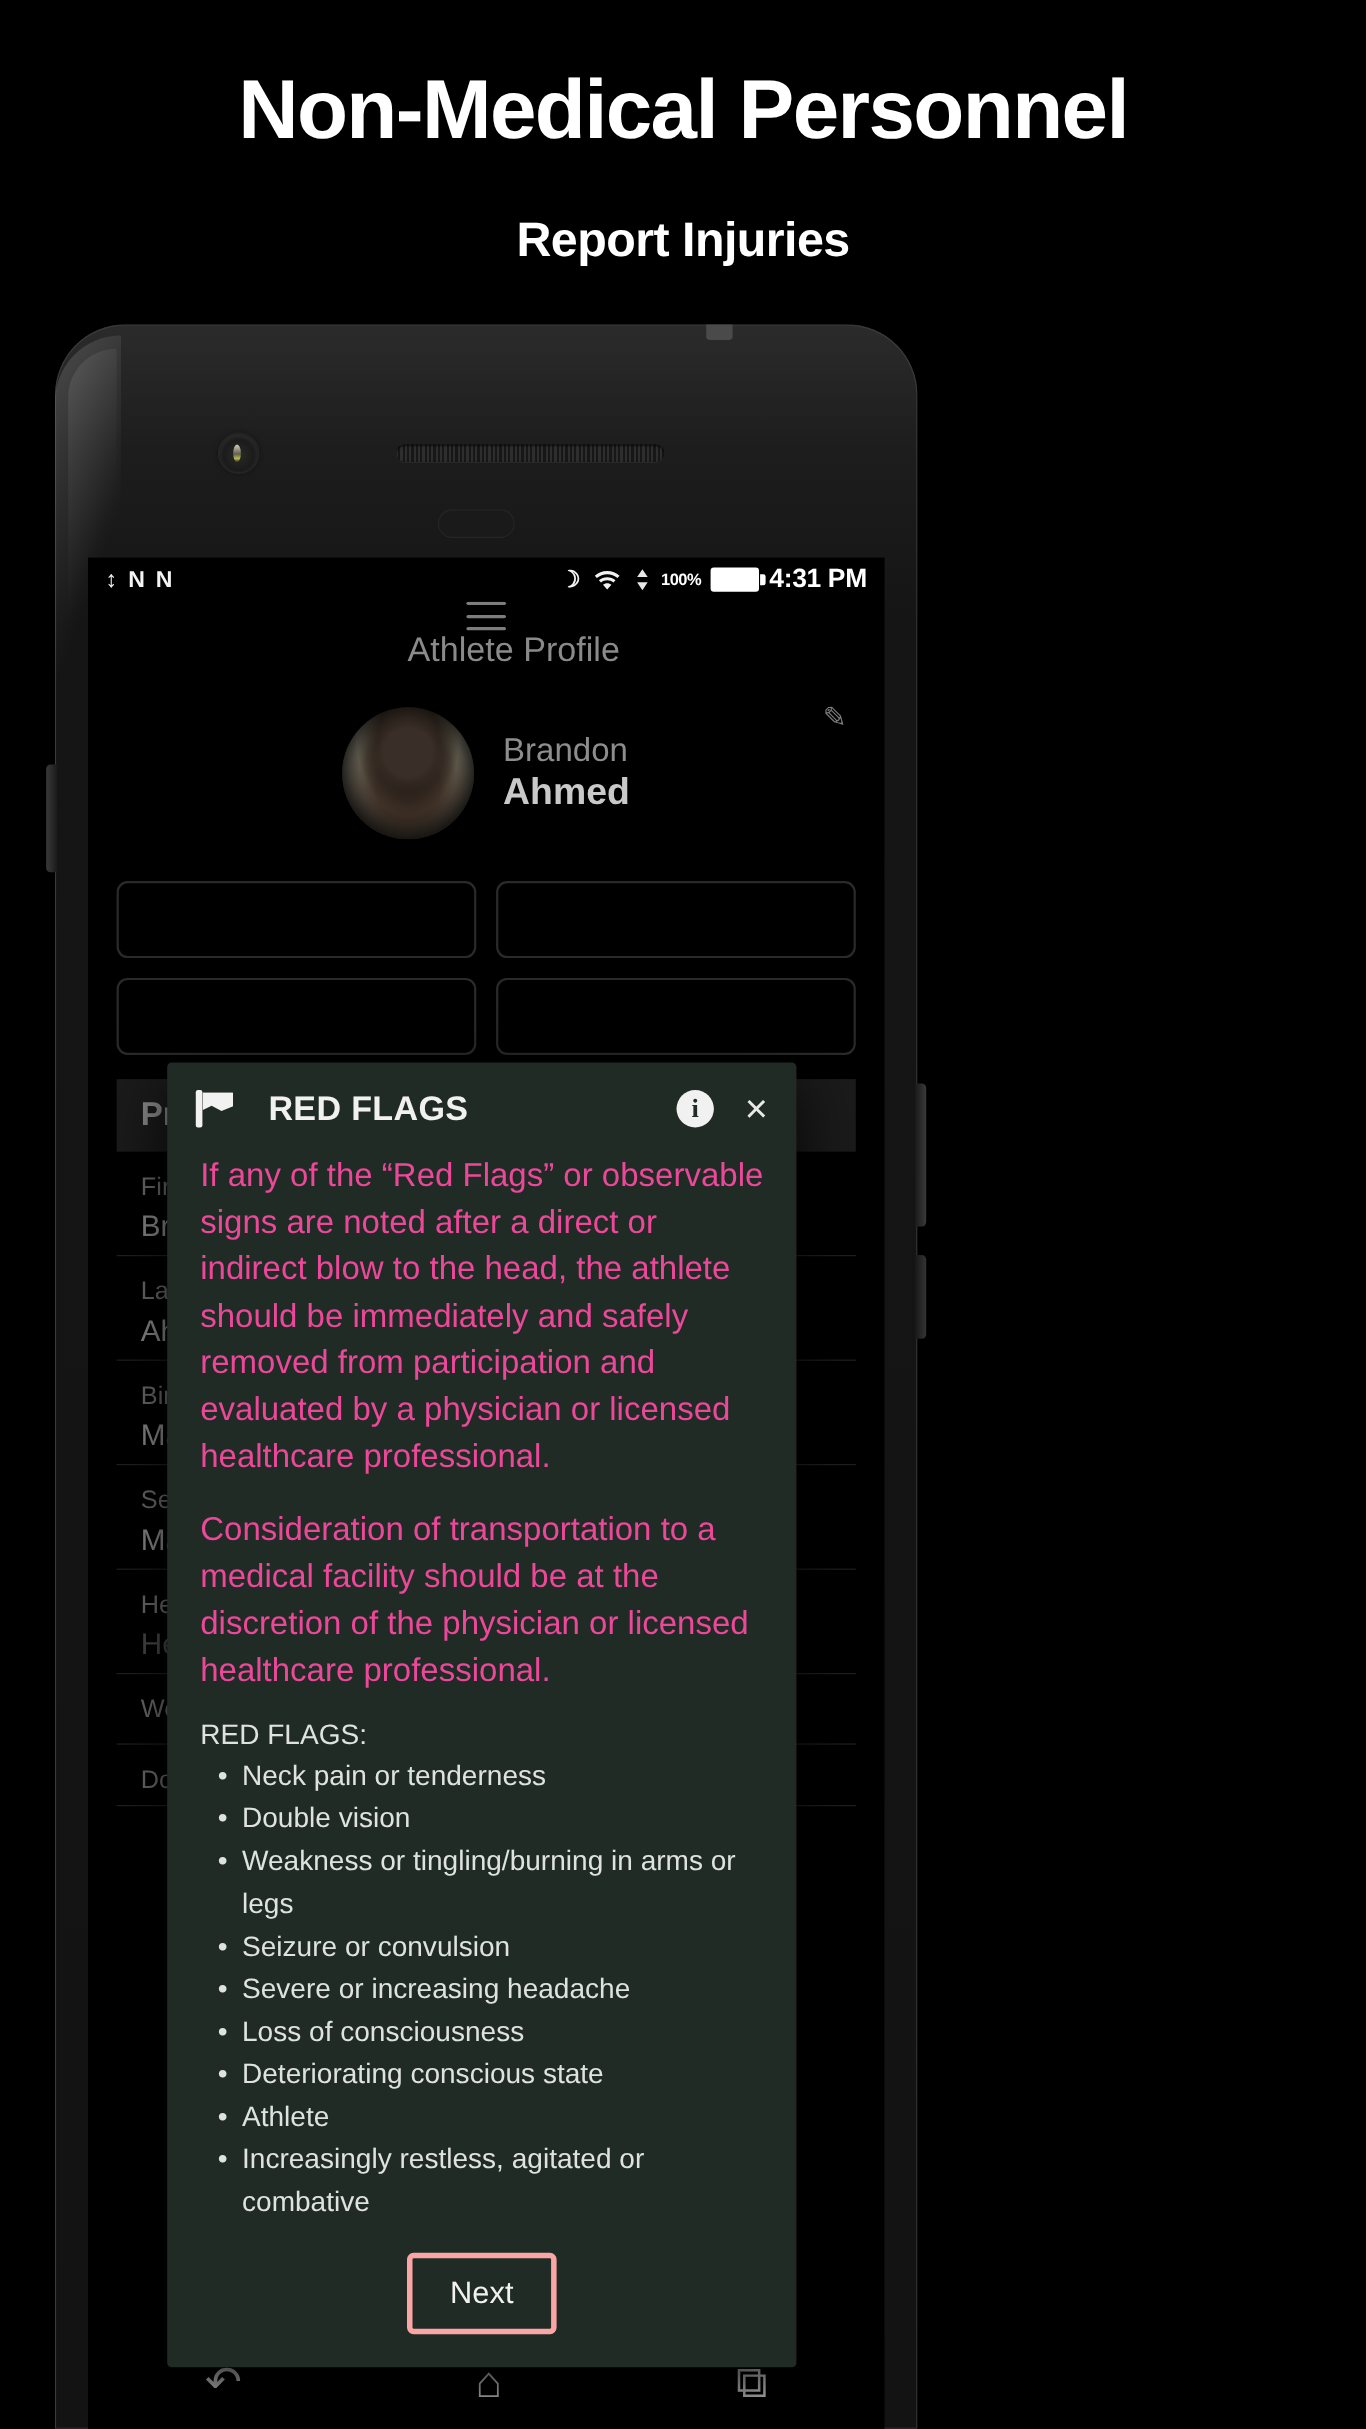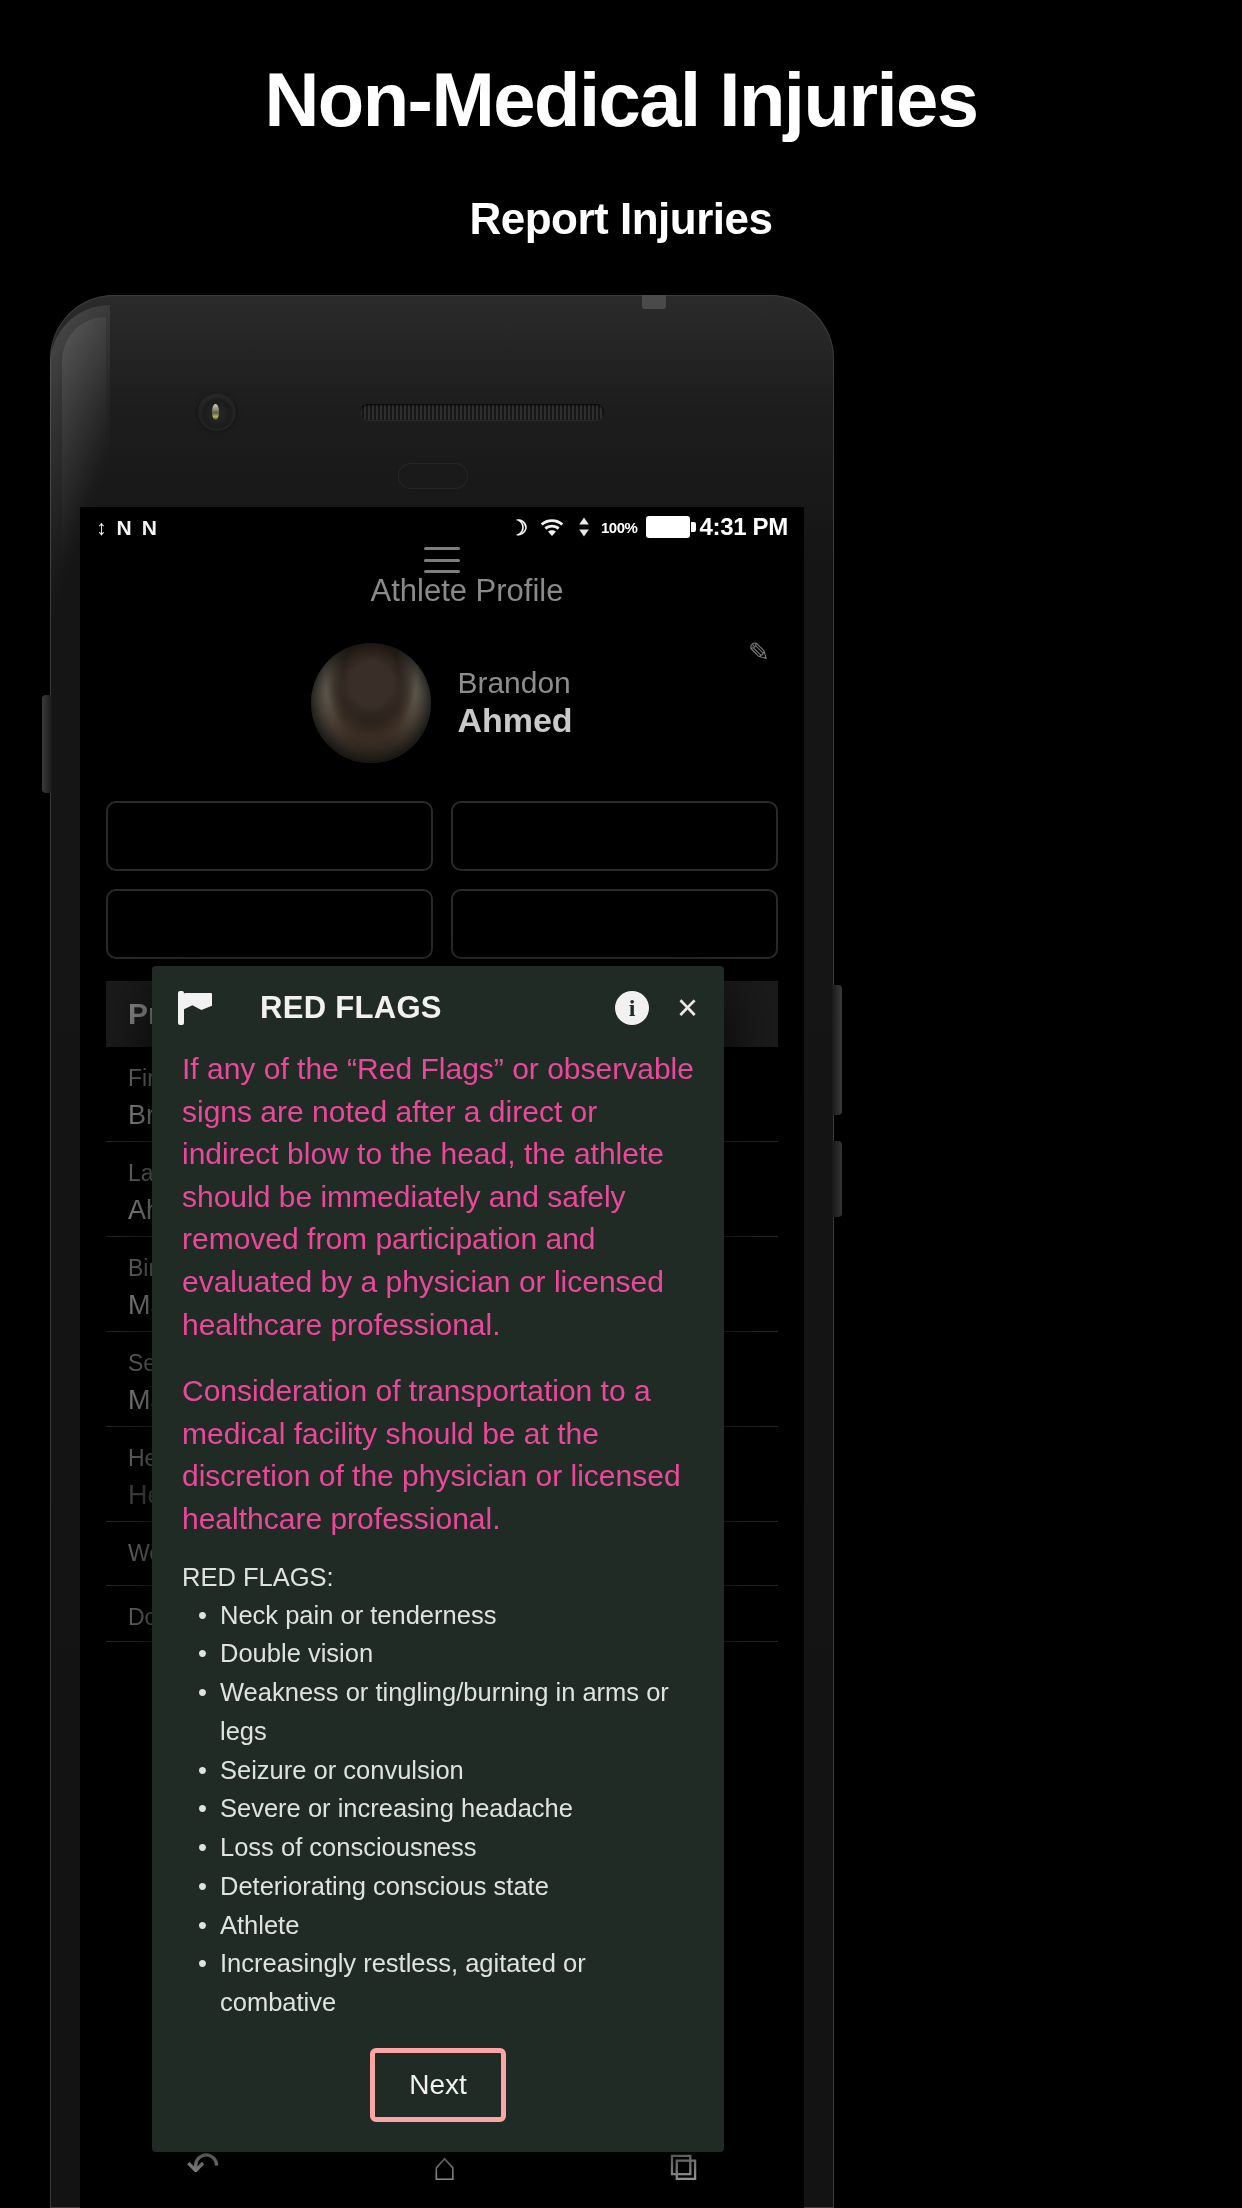--- a/index.html
+++ b/index.html
@@ -155,21 +155,21 @@
   }
   .navbar div { font-size:40px; line-height:1; }
 
   
   .dialog {
     position:absolute; left:152px; top:966px; width:572px; height:360px;
     background:#212b26; border-radius:4px;
     box-shadow:0 20px 60px rgba(0,0,0,.85);
     height:auto;
   }
-  .dlg-head { display:flex; align-items:center; padding:24px 26px 8px 26px;gap:16px; }
+  .dlg-head { display:flex; align-items:center; padding:24px 26px 8px 26px; }
   .flag-ico { width:40px; height:34px; position:relative; flex:0 0 auto; }
   .flag-ico::before{
     content:""; position:absolute; left:0; top:0; width:6px; height:34px; background:#f2f2f2;
     border-radius:2px;
   }
   .flag-ico::after{
     content:""; position:absolute; left:6px; top:2px; width:28px; height:17px;
     background:#f2f2f2;
     border-radius:1px 1px 1px 1px;
     clip-path:polygon(0 0,100% 0,100% 75%,62% 100%,30% 72%,0 96%);
@@ -198,21 +198,21 @@
   .dlg-foot { display:flex; justify-content:center; padding:26px 0 30px 0; }
   .next-btn {
     min-width:128px; padding:16px 34px; border:5px solid #fca5a5; border-radius:6px;
     color:#f1f1f1; font-size:28px; font-weight:normal; background:transparent; text-align:center;
   }
 </style>
 </head>
 <body>
 
 <div class="promo">
-  <div class="promo-title">Non-Medical Injuries</div>
+  <div class="promo-title">Non-Medical Personnel</div>
   <div class="promo-sub">Report Injuries</div>
 </div>
 
 <div class="phone-wrap">
   <div class="phone-body"></div>
   <div class="phone-top-notch"></div>
   <div class="phone-hl-left"></div>
   <div class="phone-hl-left2"></div>
   <div class="cam"></div>
   <div class="speaker"></div>

